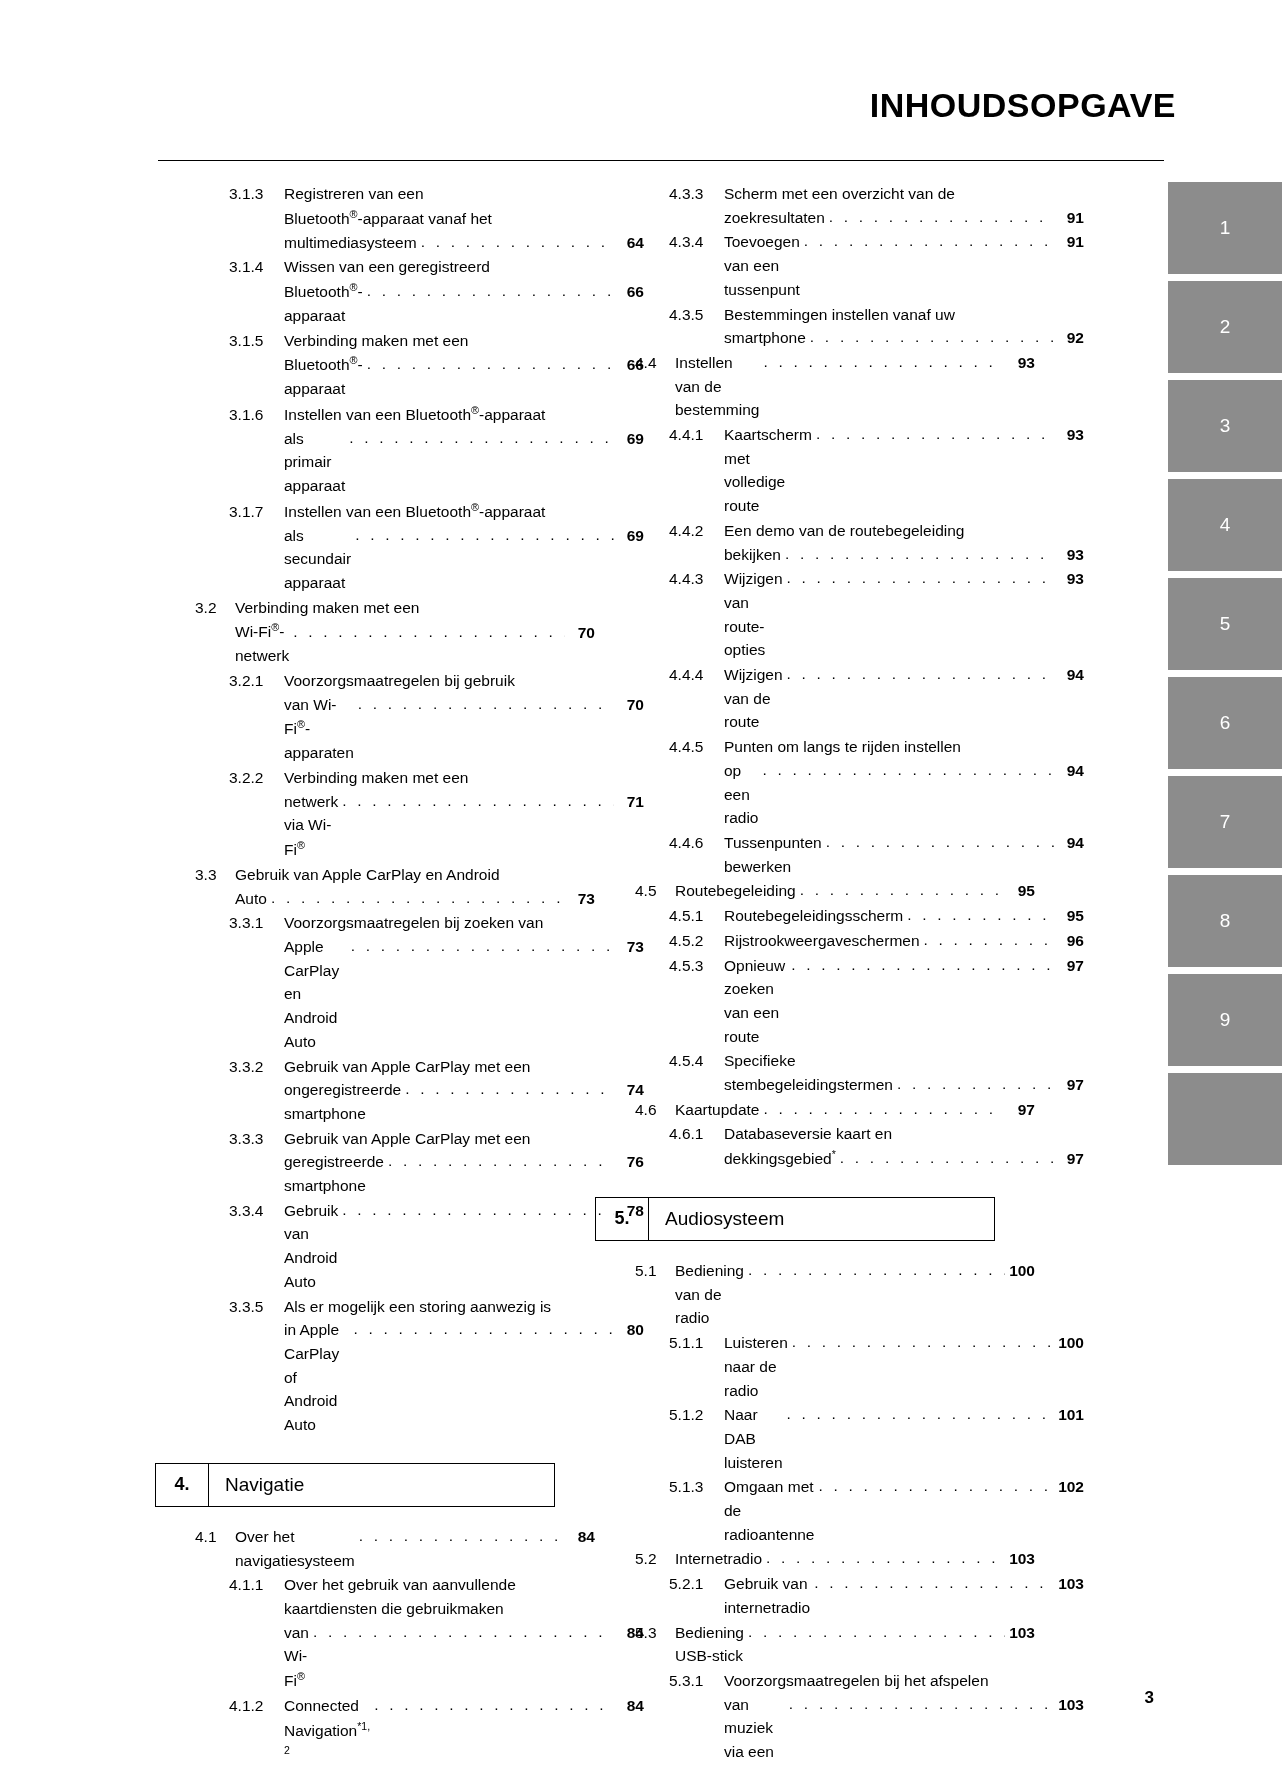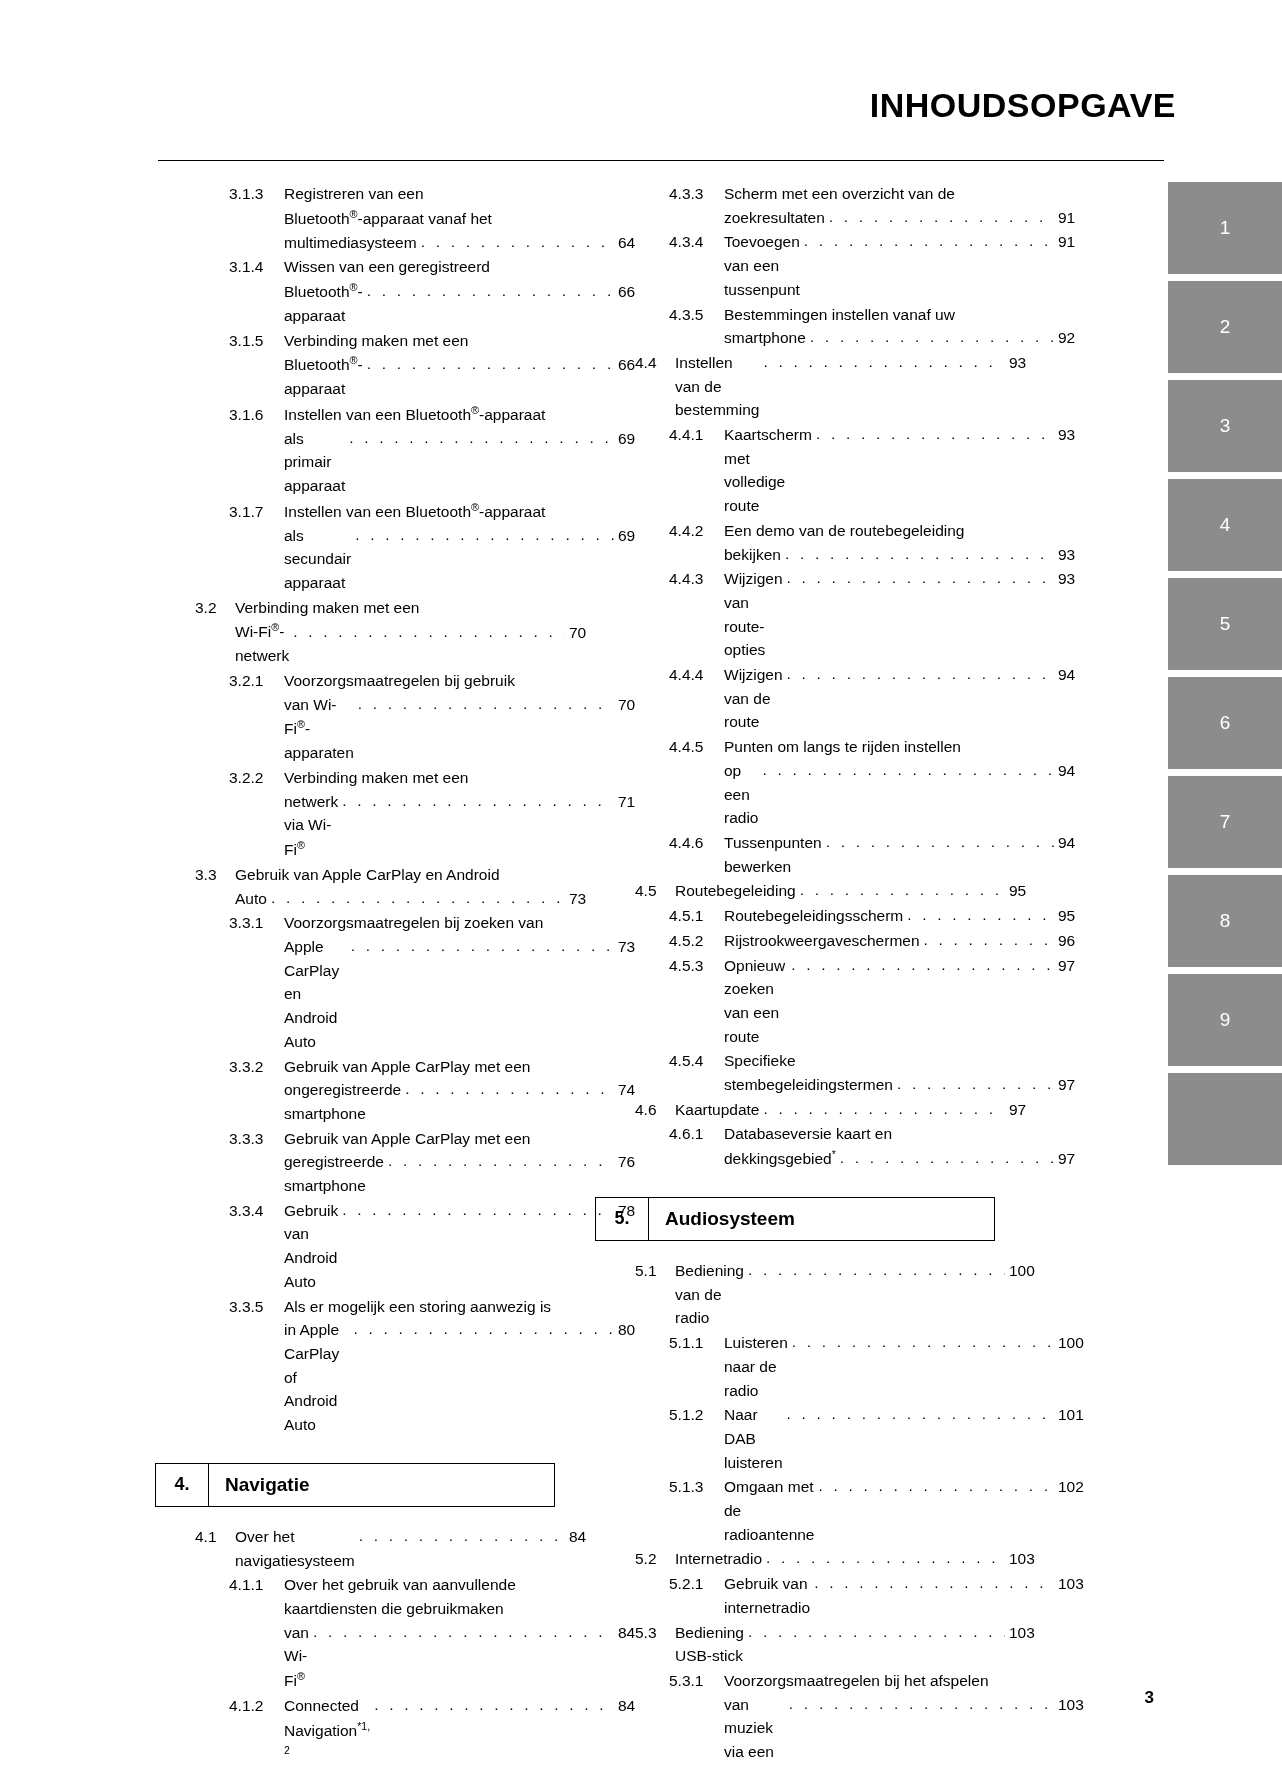--- a/index.html
+++ b/index.html
@@ -96,23 +96,24 @@
     overflow: hidden;
     white-space: nowrap;
     letter-spacing: 3.2px;
     color: #000;
     font-size: 15.5px;
     position: relative;
     bottom: 1px;
   }
   .pg {
     flex: 0 0 auto;
-    text-align: left;
+    text-align: right;
     min-width: 26px;
     white-space: nowrap;
+    font-weight: bold;
   }
 
   
   .chapter {
     margin: 26px 0 18px 0;
     border: 1px solid #000;
     height: 44px;
     display: flex;
     align-items: stretch;
     box-sizing: border-box;
@@ -125,21 +126,21 @@
     font-size: 18px;
     font-weight: bold;
     border-right: 1px solid #000;
   }
   .chapter .cname {
     flex: 1;
     display: flex;
     align-items: center;
     padding-left: 16px;
     font-size: 19px;
-    font-weight: bold;
+    font-weight: normal;
   }
   .page-number {
     position: absolute;
     right: 128px;
     bottom: 62px;
     font-size: 17px;
     font-weight: bold;
   }
   sup { font-size: 0.68em; vertical-align: super; }
   .reg { font-size: 0.7em; vertical-align: super; }

